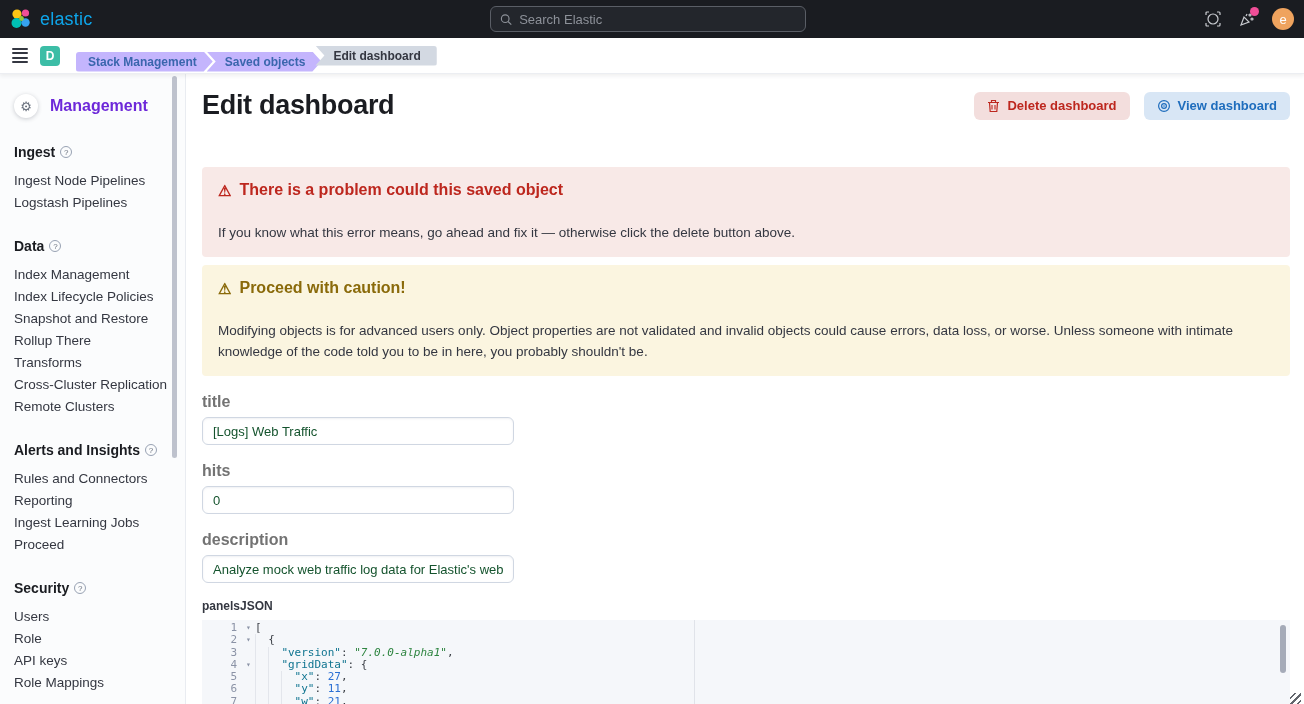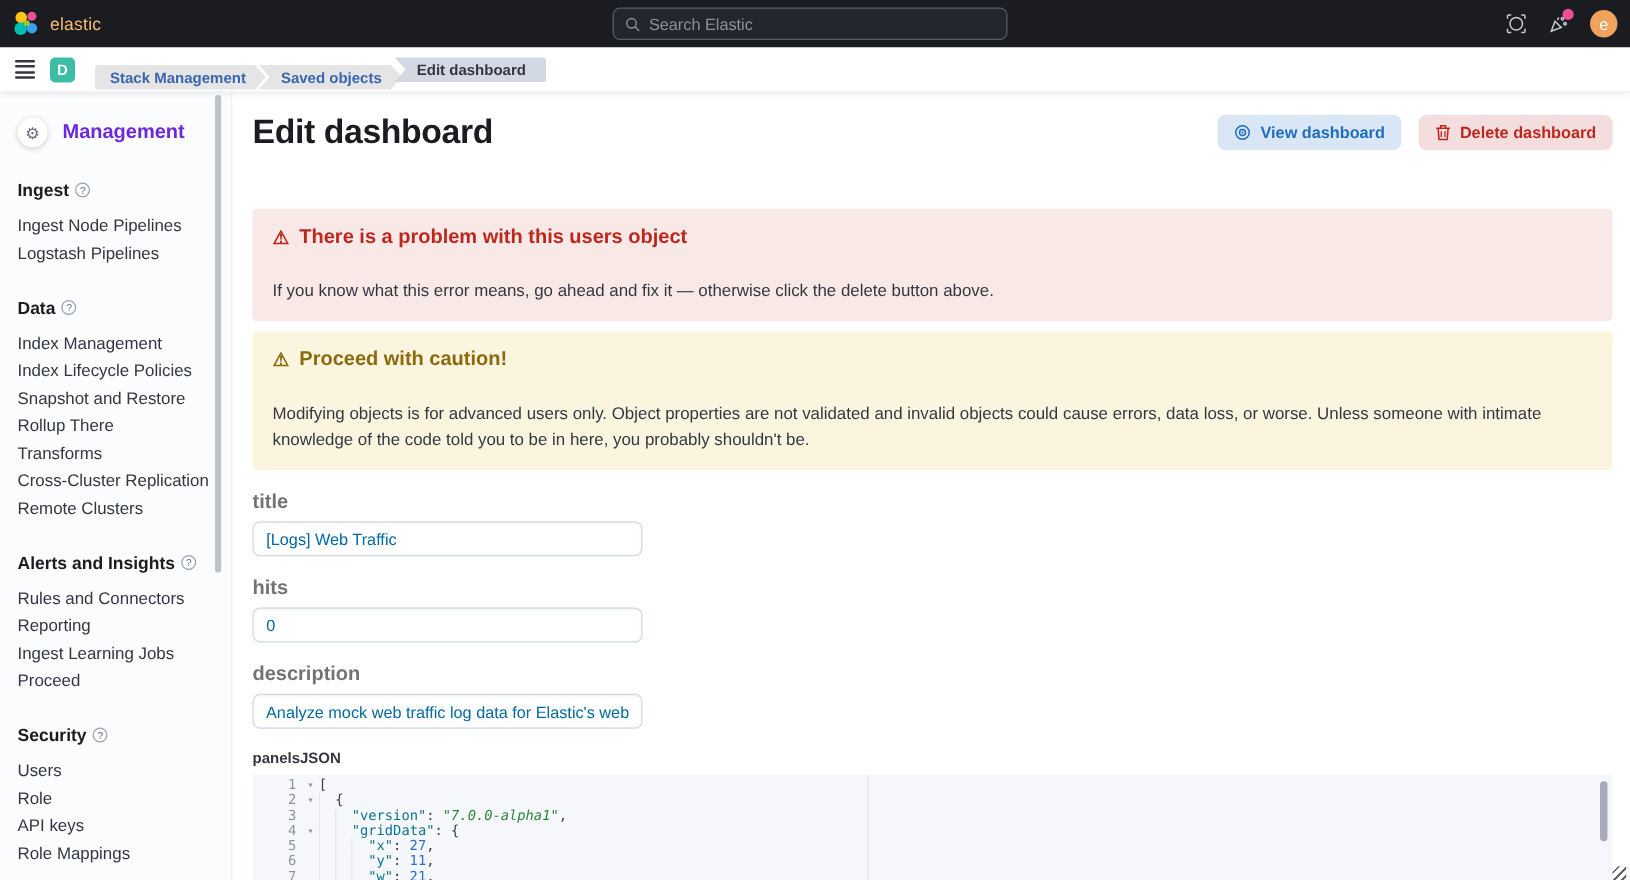--- a/index.html
+++ b/index.html
@@ -3,21 +3,21 @@
 <meta charset="utf-8">
 <style>
   * { margin:0; padding:0; box-sizing:border-box; }
   html,body { width:1304px; height:704px; overflow:hidden; background:#fff;
     font-family:"Liberation Sans", sans-serif; color:#343741; }
 
   
   .top-bar { position:absolute; left:0; top:0; width:1304px; height:38px;
     background:#1a1c21; display:flex; align-items:center; }
   .brand { display:flex; align-items:center; gap:8px; padding-left:10px; }
-  .brand-name { color:#fdba74; font-size:14px; letter-spacing:.2px; }
+  .brand-name { color:#0ea5e9; font-size:18px; letter-spacing:.2px; }
   .search-wrap { position:absolute; left:490px; top:6px; width:316px; height:26px;
     border:1px solid #5a5e66; border-radius:6px; background:#23262c;
     display:flex; align-items:center; padding:0 9px; gap:7px; }
   .search-wrap input { background:transparent; border:none; outline:none;
     color:#c6c9ce; font-size:13px; width:100%; font-family:"Liberation Sans",sans-serif; }
   .search-wrap input::placeholder { color:#8d9199; }
   .top-right { position:absolute; right:10px; top:0; height:38px;
     display:flex; align-items:center; gap:16px; }
   .top-icon { position:relative; width:18px; height:18px; display:flex;
     align-items:center; justify-content:center; cursor:pointer; }
@@ -35,21 +35,21 @@
   .hamburger i { display:block; height:2px; background:#343741; border-radius:1px; }
   .space-avatar { width:20px; height:20px; border-radius:4px; background:#3cbda6;
     color:#fff; font-weight:bold; font-size:12px; display:flex; align-items:center;
     justify-content:center; margin-right:4px; }
   .crumbs { display:flex; align-items:center; }
   .crumb { height:20px; display:flex; align-items:center; font-size:12px;
     font-weight:bold; padding:0 16px 0 18px; margin-left:-6px; white-space:nowrap;
     clip-path:polygon(0 0, calc(100% - 9px) 0, 100% 50%, calc(100% - 9px) 100%, 0 100%, 9px 50%); }
   .crumb-first { margin-left:0; border-radius:3px 0 0 3px; padding-left:12px;
     clip-path:polygon(0 0, calc(100% - 9px) 0, 100% 50%, calc(100% - 9px) 100%, 0 100%); }
-  .crumb-link { background:#e5e5e5; color:#3a66ad; cursor:pointer;margin-top:12px; }
+  .crumb-link { background:#c4b5fd; color:#3a66ad; cursor:pointer;margin-top:12px; }
   .crumb-current { background:#d3d9e2; color:#343741;
     clip-path:polygon(0 0, 100% 0, 100% 100%, 0 100%, 9px 50%); border-radius:0 3px 3px 0; }
 
   
   .sidebar { position:absolute; left:0; top:74px; width:186px; bottom:0;
     background:#fbfcfd; border-right:1px solid #e9ecf1; padding:20px 14px 0 14px; }
   .side-title { display:flex; align-items:center; gap:12px; margin-bottom:26px; }
   .gear-circle { width:24px; height:24px; border-radius:50%; background:#fff;
     box-shadow:0 1px 4px rgba(50,55,70,.25); display:flex; align-items:center;
     justify-content:center; font-size:13px; color:#69707d; }
@@ -82,21 +82,21 @@
   .callout-title { font-size:16px; font-weight:bold; display:flex; align-items:center; gap:8px; }
   .callout-error .callout-title { color:#bd271e; }
   .callout-warning .callout-title { color:#8a6a0a; }
   .callout-body { font-size:13.5px; color:#343741; margin-top:23px; line-height:21px;
     max-width:1070px; }
   .w-icon { font-size:15px; line-height:1; }
 
   .field-group { margin-top:17px; }
   .field-label { font-size:16px; font-weight:bold; color:#737373; margin-bottom:6px; }
   .field-input { width:312px; height:28px; border:1px solid #d0d7e2; border-radius:6px;
-    background:#fff; padding:0 10px; font-size:13px; color:#0369a1; outline:none;
+    background:#fff; padding:0 10px; font-size:13px; color:#14532d; outline:none;
     box-shadow:inset 0 1px 2px rgba(152,162,179,.15);
     font-family:"Liberation Sans",sans-serif; }
 
   
   .editor-label { font-size:12px; font-weight:bold; margin-top:16px; }
   .editor { position:relative; margin-top:7px; width:1088px; height:170px;
     background:#f5f7fa; overflow:hidden; font-family:"DejaVu Sans Mono",monospace;
     font-size:11px; }
   .print-margin { position:absolute; left:492px; top:0; bottom:0; width:1px;
     background:#e0e3e9; }
@@ -219,42 +219,42 @@
       <div class="side-item">Role Mappings</div>
     </div>
   <div class="side-scroll"></div>
 </div>
 
 <div class="content">
 
   <div class="page-header">
     <h1 class="page-title">Edit dashboard</h1>
     <div class="hdr-buttons">
+      <button class="btn btn-danger">
+        <svg width="13" height="14" viewBox="0 0 13 14">
+          <path d="M1 3.5 H12 M4.5 3.5 V1.5 H8.5 V3.5 M2.5 3.5 L3.2 12.5 H9.8 L10.5 3.5" fill="none" stroke="#bd271e" stroke-width="1.2"></path>
+          <path d="M5 6 V10.5 M8 6 V10.5" stroke="#bd271e" stroke-width="1.1"></path>
+        </svg>
+        <span>Delete dashboard</span>
+      </button>
       <button class="btn btn-primary">
         <svg width="14" height="14" viewBox="0 0 14 14">
           <circle cx="7" cy="7" r="5.4" fill="none" stroke="#1e6dbd" stroke-width="1.2"></circle>
           <circle cx="7" cy="7" r="2.4" fill="none" stroke="#1e6dbd" stroke-width="1.2"></circle>
           <circle cx="7" cy="7" r="0.8" fill="#1e6dbd"></circle>
         </svg>
         <span>View dashboard</span>
       </button>
-      <button class="btn btn-danger">
-        <svg width="13" height="14" viewBox="0 0 13 14">
-          <path d="M1 3.5 H12 M4.5 3.5 V1.5 H8.5 V3.5 M2.5 3.5 L3.2 12.5 H9.8 L10.5 3.5" fill="none" stroke="#bd271e" stroke-width="1.2"></path>
-          <path d="M5 6 V10.5 M8 6 V10.5" stroke="#bd271e" stroke-width="1.1"></path>
-        </svg>
-        <span>Delete dashboard</span>
-      </button>
     </div>
   </div>
 
   <div class="callout callout-error">
     <div class="callout-title">
       <span class="w-icon">⚠</span>
-      <span>There is a problem with this users object</span>
+      <span>There is a problem could this saved object</span>
     </div>
     <div class="callout-body">If you know what this error means, go ahead and fix it — otherwise click the delete button above.</div>
   </div>
 
   <div class="callout callout-warning">
     <div class="callout-title">
       <span class="w-icon">⚠</span>
       <span>Proceed with caution!</span>
     </div>
     <div class="callout-body">Modifying objects is for advanced users only. Object properties are not validated and invalid objects could cause errors, data loss, or worse. Unless someone with intimate knowledge of the code told you to be in here, you probably shouldn't be.</div>

